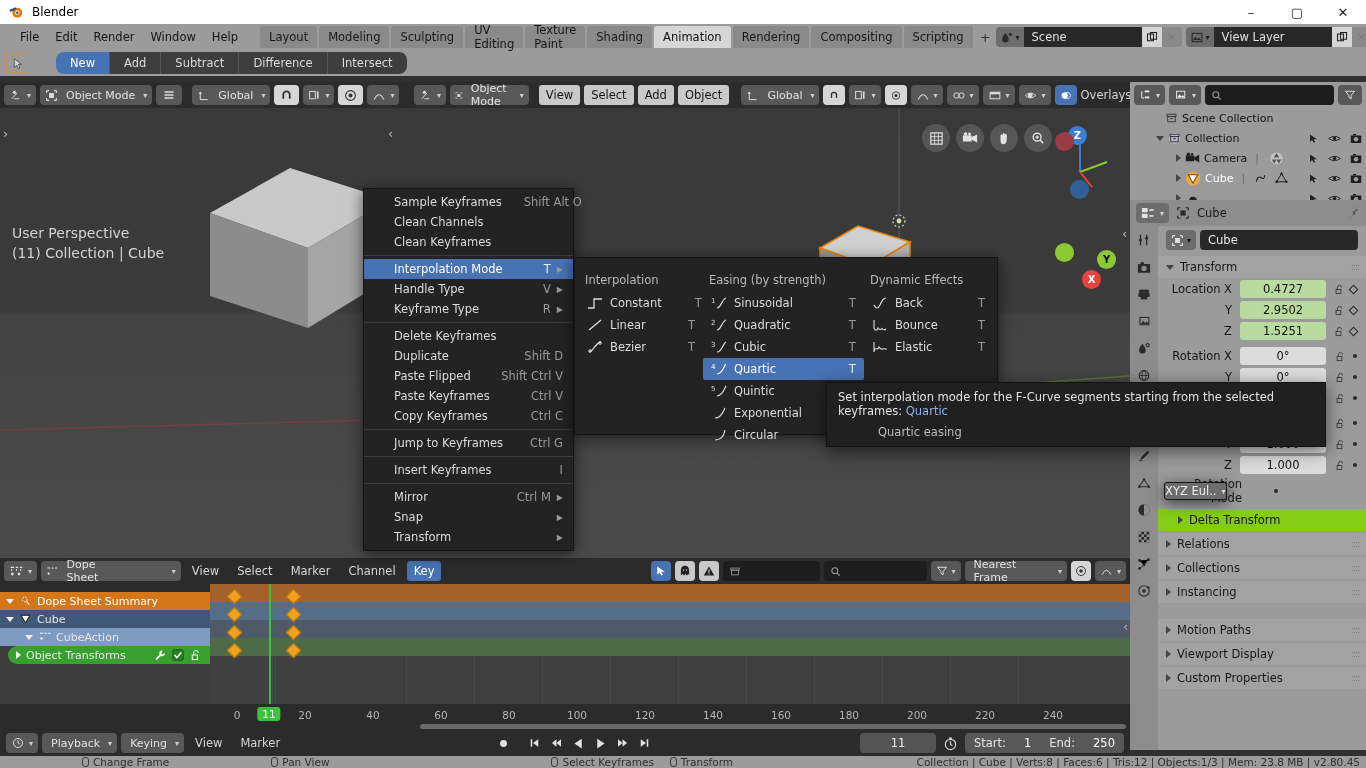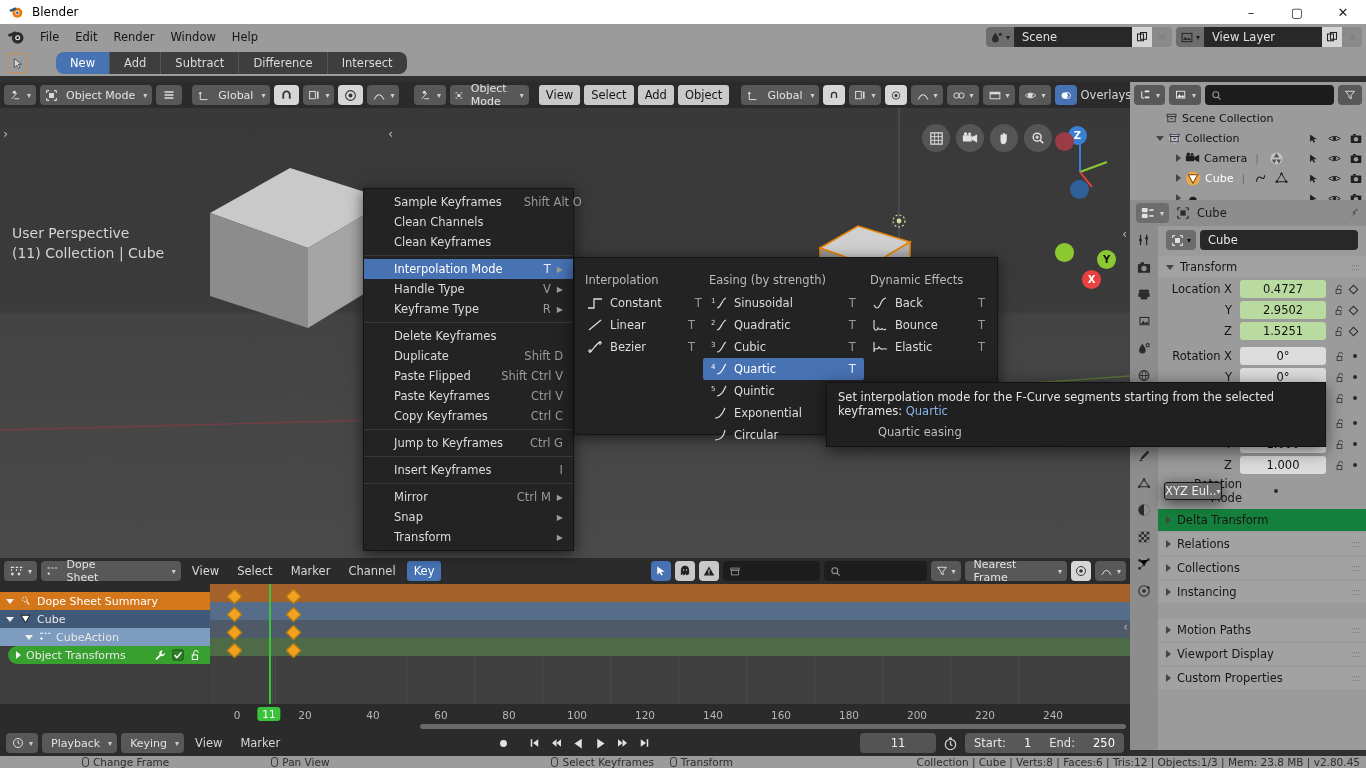--- a/index.html
+++ b/index.html
@@ -121,29 +121,29 @@
      border-radius: 4px 0 0 4px; }
   .ptab.active { background: #9b9b9b; }
   #props-main { flex: 1; background: #9b9b9b; padding: 4px 0 0 0; overflow: hidden; }
   .pr-name-row { display: flex; align-items: center; gap: 4px; padding: 0 8px 6px 8px; }
   .pr-idblock { background: #6d6d6d; border-radius: 4px; height: 20px; display: flex;
     align-items: center; padding: 0 5px; gap: 3px; }
   .pr-namefield { flex: 1; background: #282828; color: #e8e8e8; height: 20px; border-radius: 4px;
     line-height: 20px; padding: 0 8px; font-size: 11.5px; }
   .pr-panel-hdr { height: 22px; display: flex; align-items: center; gap: 6px; padding-left: 8px;
     color: #161616; font-size: 11.5px; background: #a2a2a2; }
-  .pr-panel-hdr.sub { background: #15803d; padding-left: 8px; }
+  .pr-panel-hdr.sub { background: #84cc16; padding-left: 20px; }
   .pr-panel-hdr .grip { margin-left: auto; margin-right: 7px; color: #777; letter-spacing: -1px; font-size: 9px;}
   .pr-field-row { height: 20px; display: flex; align-items: center; margin: 1px 0; padding: 0 6px; }
   .pr-label { width: 76px; text-align: right; color: #151515; font-size: 11.5px; padding-right: 8px; }
   .pr-value { flex: 1; height: 18px; border-radius: 3px; color: #121212; font-size: 11.5px;
     display: flex; align-items: center; justify-content: center; }
   .pr-value.anim { background: #b9dba0; }
   .pr-value.plain { background: #dcdcdc; }
-  .pr-value.menu { background: #6d6d6d; color: #eee; justify-content: center; }
+  .pr-value.menu { background: #6d6d6d; color: #eee; justify-content: center; gap:5px;}
   .pr-deco { width: 34px; display: flex; align-items: center; justify-content: space-around;
      padding-left: 5px; }
   .diamond { width: 7px; height: 7px; border: 1.2px solid #2a2a2a; transform: rotate(45deg); }
   .dot { width: 4px; height: 4px; border-radius: 50%; background: #2a2a2a; }
 
   
   #dope { position: absolute; left: 0; top: 558px; width: 1130px; height: 172px; background: #2b2b2b; }
   #dope-chan { position: absolute; left: 0; top: 26px; width: 210px; bottom: 26px; background: #3d3d3d; margin-top: 8px; }
   .ch-row { height: 18px; display: flex; align-items: center; padding-left: 6px; gap: 5px;
     color: #e8e8e8; font-size: 11px; }
@@ -239,20 +239,33 @@
     <circle cx="14" cy="13" r="7" fill="#2b2b2b"></circle>
       <circle cx="14" cy="13" r="3" fill="#e8e8e8"></circle>
     <circle cx="14" cy="13" r="1.7" fill="#2b2b2b"></circle>
     <path d="M2 9 L11 5 L13 8 L4 12 Z" fill="#2b2b2b"></path>
   </svg>
   <div class="topmenu">File</div>
   <div class="topmenu">Edit</div>
   <div class="topmenu">Render</div>
   <div class="topmenu">Window</div>
   <div class="topmenu">Help</div>
+  <div class="ws-tabs">
+    <div class="ws-tab">Layout</div>
+    <div class="ws-tab">Modeling</div>
+    <div class="ws-tab">Sculpting</div>
+    <div class="ws-tab">UV Editing</div>
+    <div class="ws-tab">Texture Paint</div>
+    <div class="ws-tab">Shading</div>
+    <div class="ws-tab active">Animation</div>
+    <div class="ws-tab">Rendering</div>
+    <div class="ws-tab">Compositing</div>
+    <div class="ws-tab">Scripting</div>
+    <div class="ws-plus">+</div>
+  </div>
   <div class="topbar-right">
     <div class="scene-field">
       <span class="sf-icon">
         <svg width="14" height="13" viewBox="0 0 16 16">
             <path d="M6 2 C3 6 2 8 2 10 a4 4 0 0 0 8 0 C10 8 9 6 6 2z" fill="#2b2b2b"></path>
             <circle cx="12" cy="4" r="2" fill="#2b2b2b"></circle>
           </svg>
         <span class="chev">▾</span>
       </span>
       <span class="sf-name">Scene</span>

